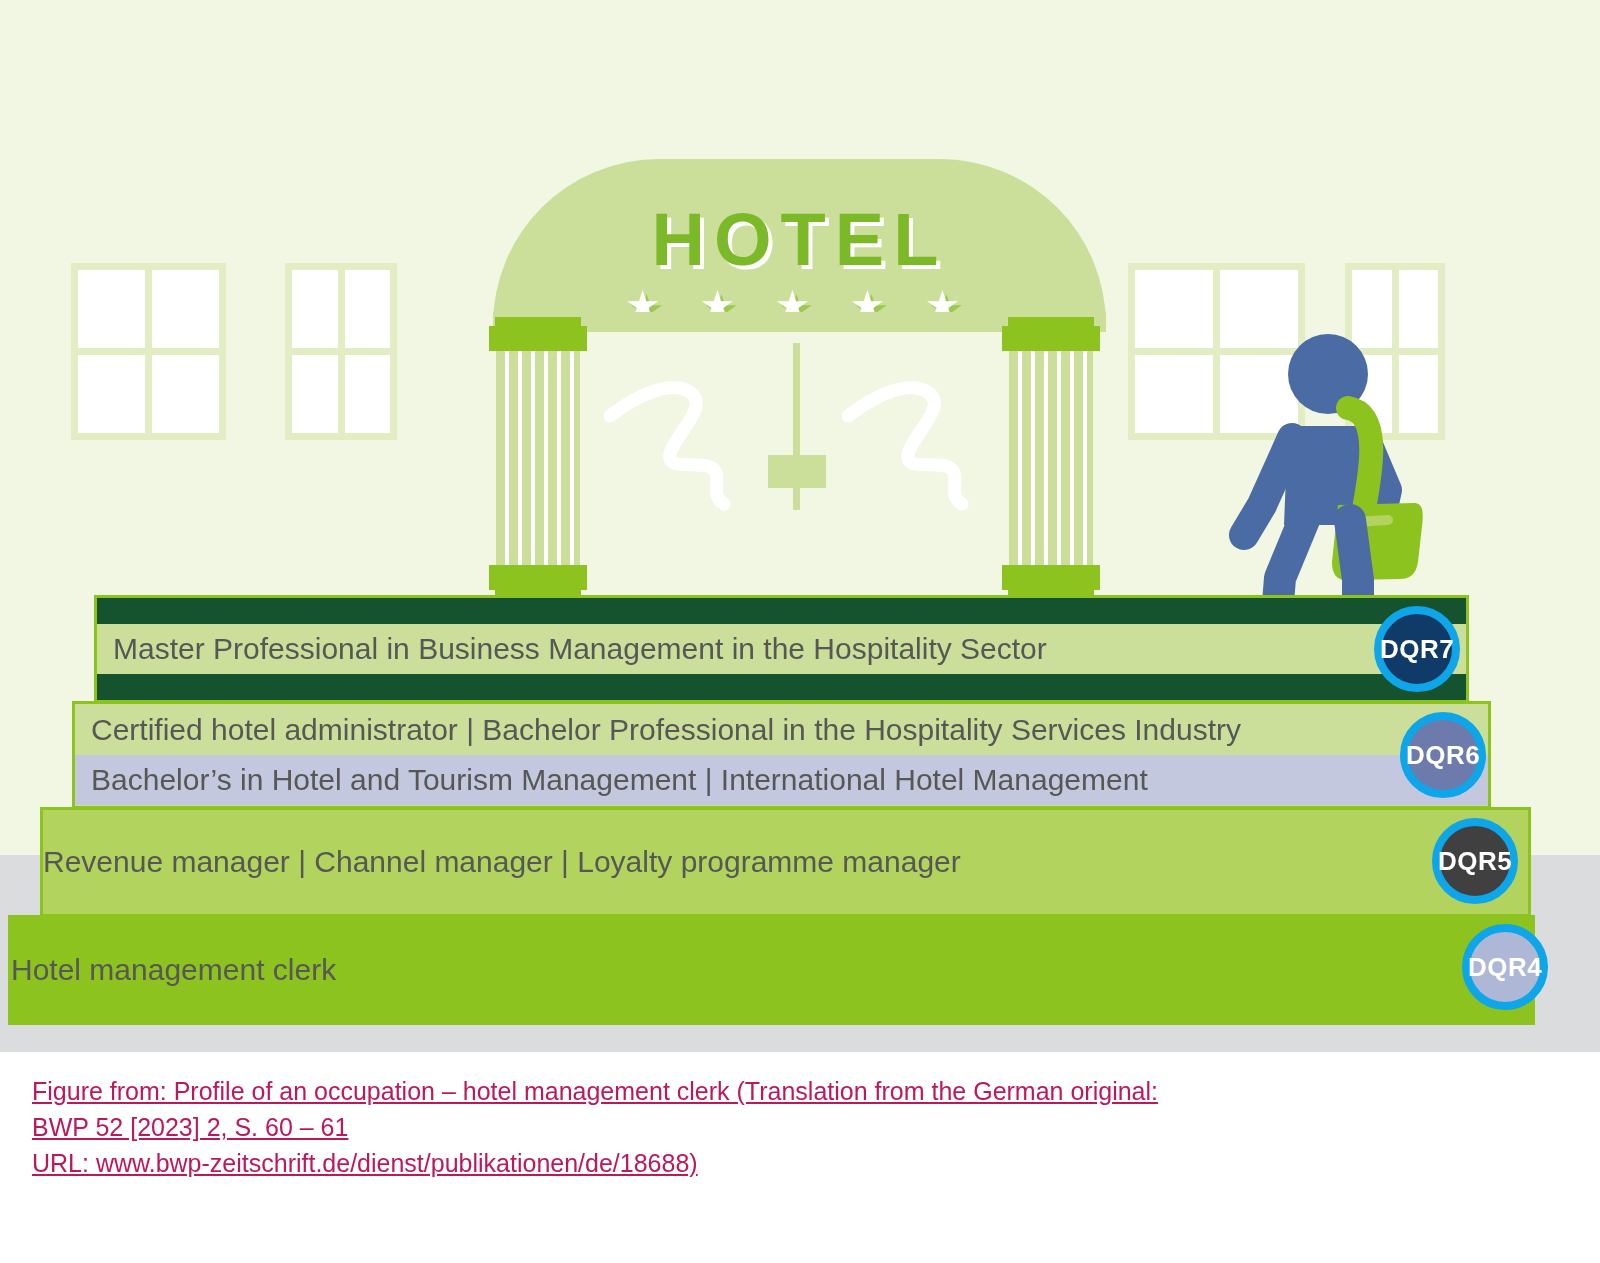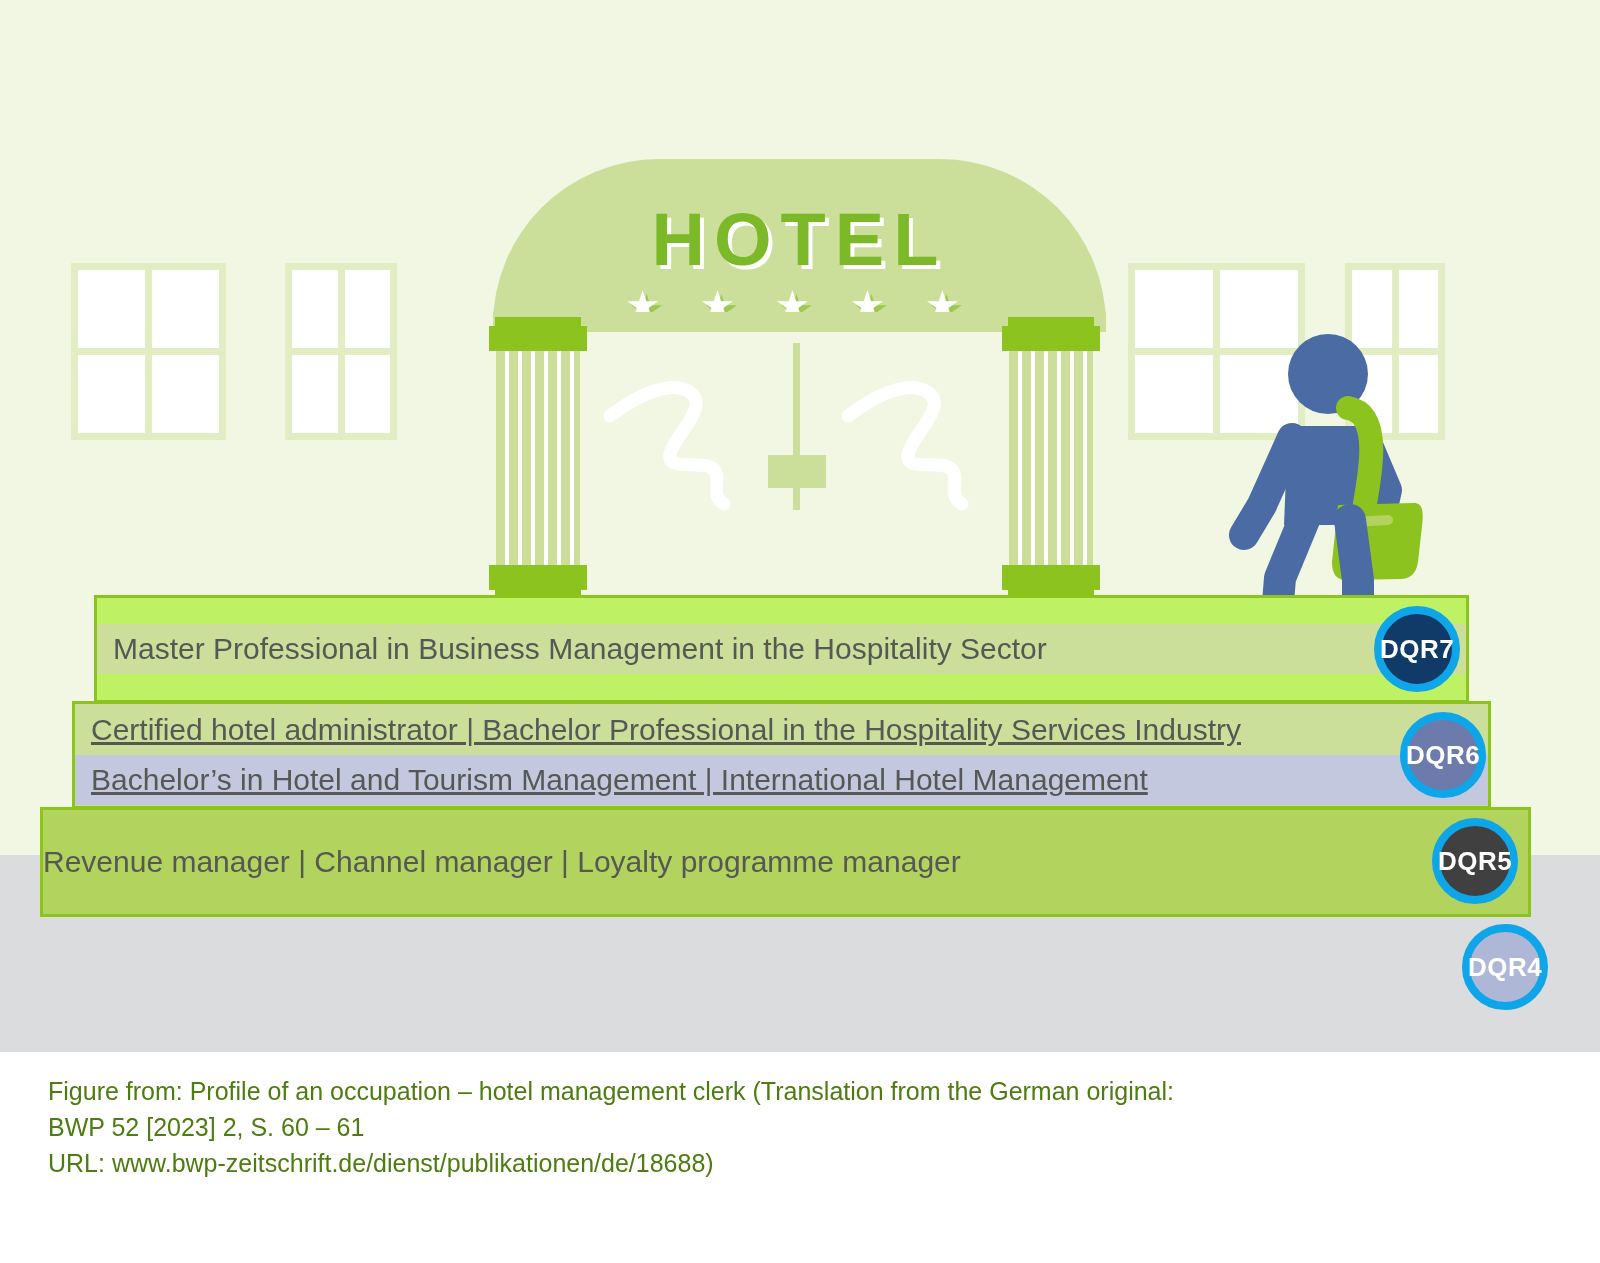--- a/index.html
+++ b/index.html
@@ -189,32 +189,32 @@
   }
 
   .row-green { background: #cbdf9b; }
   .row-blue  { background: #c3c8de; }
 
   
   .step-7 {
     left: 94px; top: 595px;
     width: 1375px; height: 108px;
     border-color: #8cc31f;
-    background: #bef264;
+    background: #14532d;
     text-align: right;
   }
   .step-7 .step-row { height: 50px; }
 
   
   .step-6 {
     left: 72px; top: 701px;
     width: 1419px; height: 108px;
     background: #cbdf9b;
   }
-  .step-6 .step-row { height: 50px; text-decoration: underline; }
+  .step-6 .step-row { height: 50px; }
 
   
   .step-5 {
     left: 40px; top: 807px;
     width: 1491px; height: 110px;
     background: #b2d35e;
   }
 
   
   .step-4 {
@@ -256,26 +256,27 @@
     text-align: center;
     font-size: 41px;
     font-weight: bold;
     color: #113a66;
     letter-spacing: -0.2px;
   }
 
   
   .caption {
     position: absolute;
-    left: 48px;
+    left: 32px;
     top: 1073px;
     width: 1480px;
     font-size: 25px;
     line-height: 1.44;
-    color: #4d7c0f;
+    color: #be185d;
+    text-decoration: underline;
   }
   .caption div { white-space: nowrap; }
 </style>
 </head>
 <body>
 
 <div id="page">
 
   <div class="title">Advancement opportunities for hotel management clerks</div>
 
@@ -366,20 +367,23 @@
 
       <div class="step step-6">
         <div class="step-row row-green">Certified hotel administrator | Bachelor Professional in the Hospitality Services Industry</div>
         <div class="step-row row-blue">Bachelor’s in Hotel and Tourism Management | International Hotel Management</div>
       </div>
 
       <div class="step step-5">
         <div class="step-single-label">Revenue manager | Channel manager | Loyalty programme manager</div>
       </div>
 
+      <div class="step step-4">
+        <div class="step-single-label">Hotel management clerk</div>
+      </div>
 
       <div class="dqr dqr-7">DQR7</div>
       <div class="dqr dqr-6">DQR6</div>
       <div class="dqr dqr-5">DQR5</div>
       <div class="dqr dqr-4">DQR4</div>
 
     </div>
   </div>
 
   <div class="caption">

